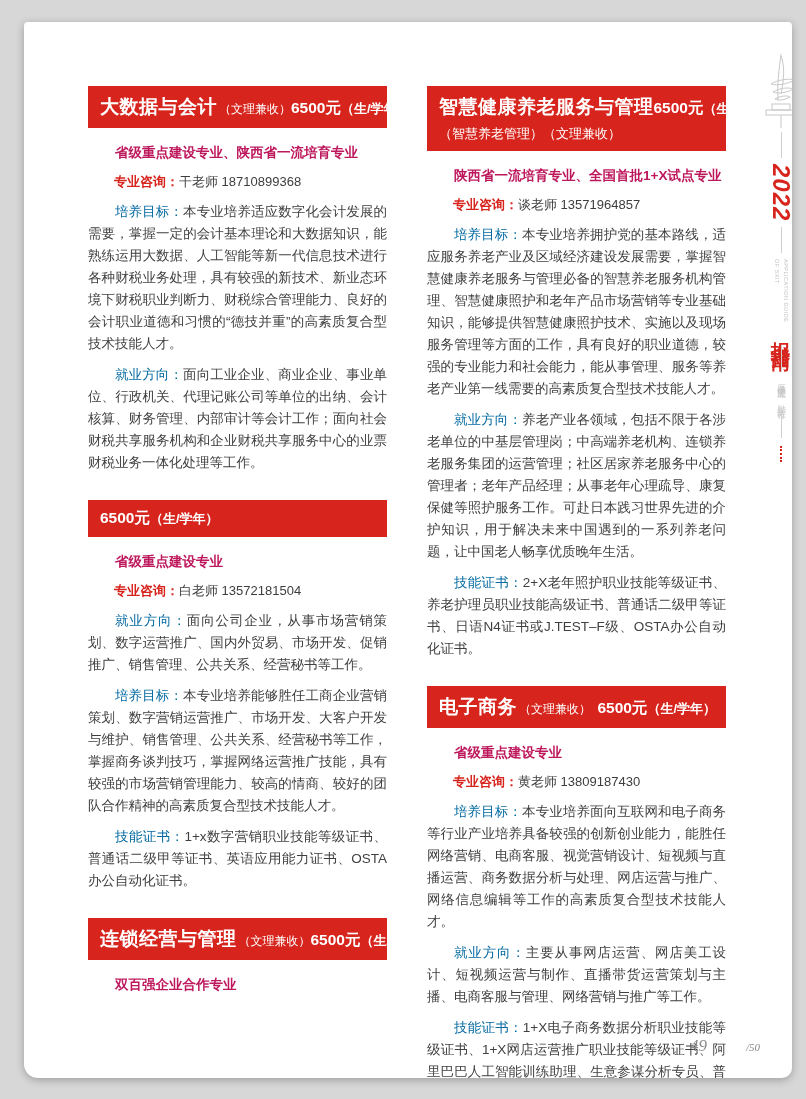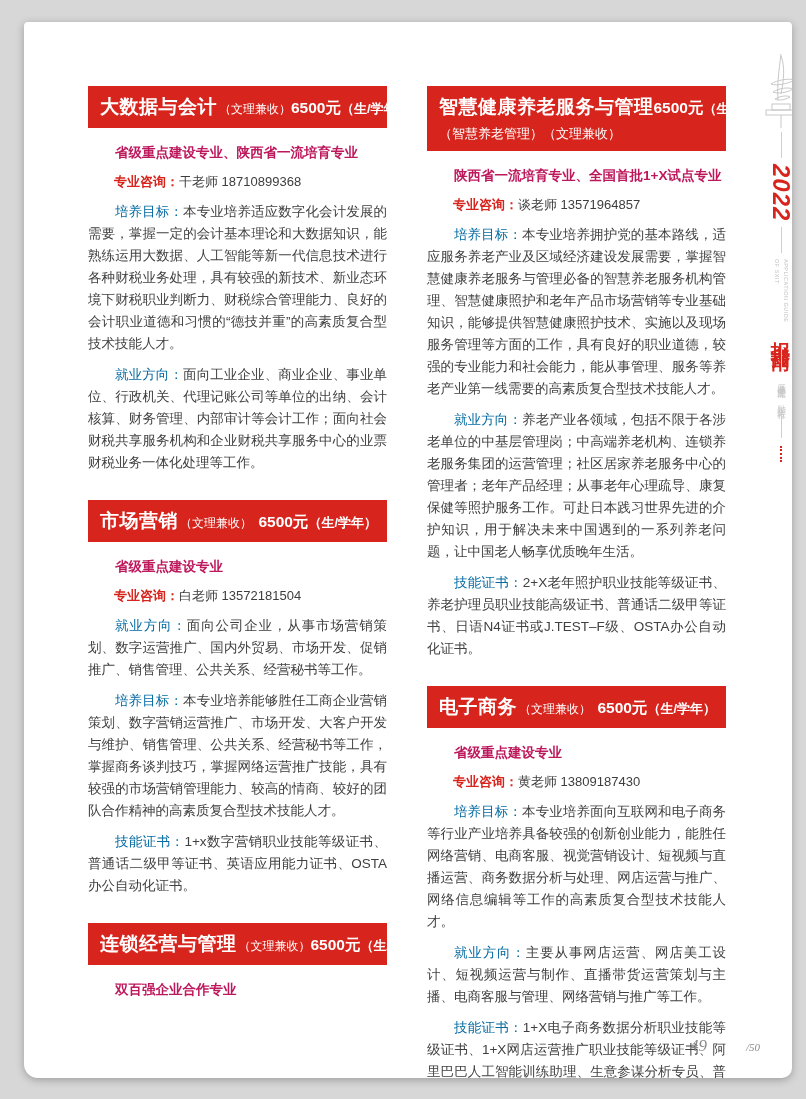--- a/index.html
+++ b/index.html
@@ -120,23 +120,20 @@
         </div>
         <div class="highlight">省级重点建设专业、陕西省一流培育专业</div>
         <div class="consult"><span class="lbl">专业咨询：</span><span>干老师 18710899368</span></div>
         <p class="para"><span class="lbl">培养目标：</span><span>本专业培养适应数字化会计发展的需要，掌握一定的会计基本理论和大数据知识，能熟练运用大数据、人工智能等新一代信息技术进行各种财税业务处理，具有较强的新技术、新业态环境下财税职业判断力、财税综合管理能力、良好的会计职业道德和习惯的“德技并重”的高素质复合型技术技能人才。</span></p>
         <p class="para"><span class="lbl">就业方向：</span><span>面向工业企业、商业企业、事业单位、行政机关、代理记账公司等单位的出纳、会计核算、财务管理、内部审计等会计工作；面向社会财税共享服务机构和企业财税共享服务中心的业票财税业务一体化处理等工作。</span></p>
       </div>
 
       <div class="card">
         <div class="card-header">
           <div class="hdr-line1">
-            <span class="hdr-left">
-              <span class="hdr-title">市场营销</span><span class="hdr-admit">（文理兼收）</span>
-            </span>
             <span class="hdr-price"><span>6500元</span><span class="hdr-price-unit">（生/学年）</span></span>
           </div>
         </div>
         <div class="highlight">省级重点建设专业</div>
         <div class="consult"><span class="lbl">专业咨询：</span><span>白老师 13572181504</span></div>
         <p class="para"><span class="lbl">就业方向：</span><span>面向公司企业，从事市场营销策划、数字运营推广、国内外贸易、市场开发、促销推广、销售管理、公共关系、经营秘书等工作。</span></p>
         <p class="para"><span class="lbl">培养目标：</span><span>本专业培养能够胜任工商企业营销策划、数字营销运营推广、市场开发、大客户开发与维护、销售管理、公共关系、经营秘书等工作，掌握商务谈判技巧，掌握网络运营推广技能，具有较强的市场营销管理能力、较高的情商、较好的团队合作精神的高素质复合型技术技能人才。</span></p>
         <p class="para"><span class="lbl">技能证书：</span><span>1+x数字营销职业技能等级证书、普通话二级甲等证书、英语应用能力证书、OSTA办公自动化证书。</span></p>
       </div>
 

